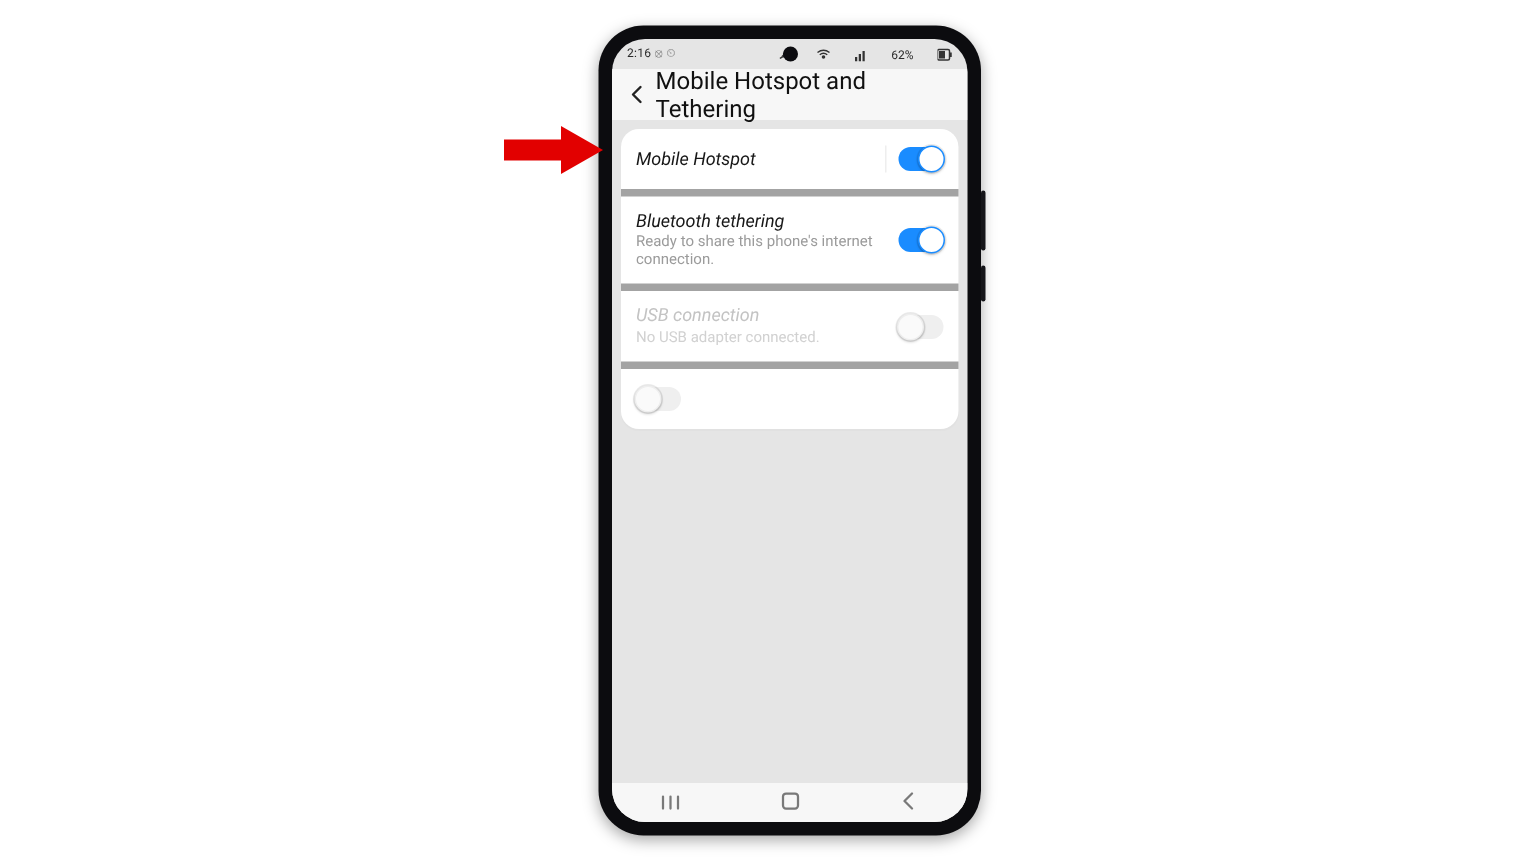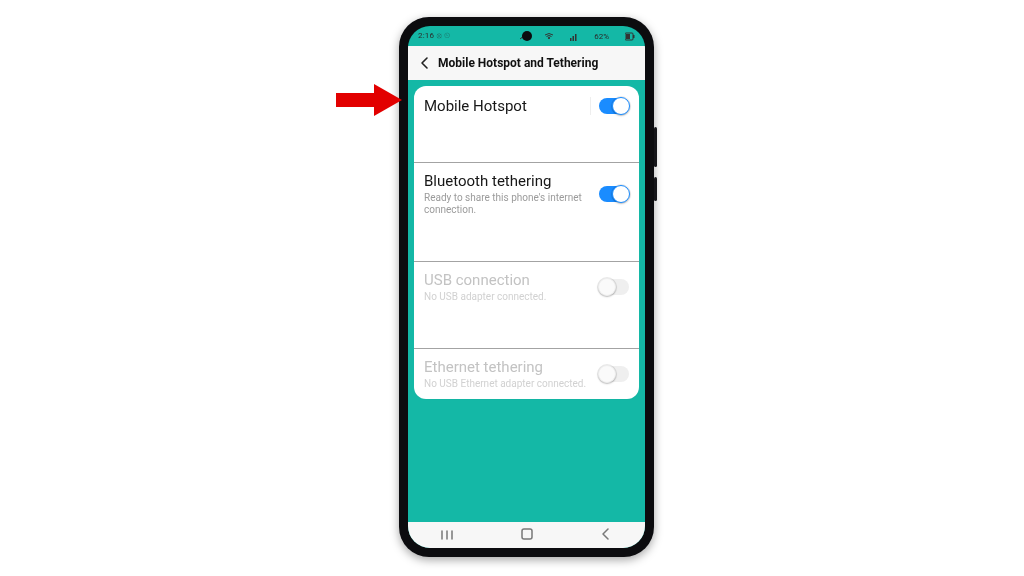--- a/index.html
+++ b/index.html
@@ -1,37 +1,37 @@
 <!DOCTYPE html>
 <html><head>
 <meta charset="utf-8">
 <style>
   html,body{margin:0;padding:0;width:1024px;height:576px;background:#fff;font-family:-apple-system,"Segoe UI",Roboto,Arial,sans-serif;overflow:hidden;}
   .stage{position:relative;width:1024px;height:576px;}
   
   .phone{position:absolute;left:399px;top:17px;width:255px;height:540px;border-radius:30px;background:#0c0c0f;box-shadow:0 3px 10px rgba(0,0,0,.35);}
   .phone .btn-r{position:absolute;right:-3px;top:110px;width:3px;height:40px;background:#151519;border-radius:2px;}
   .phone .btn-r2{position:absolute;right:-3px;top:160px;width:3px;height:24px;background:#151519;border-radius:2px;}
-  .screen{position:absolute;left:9px;top:9px;right:9px;bottom:9px;border-radius:22px;background:#14b8a6;overflow:hidden;}
+  .screen{position:absolute;left:9px;top:9px;right:9px;bottom:9px;border-radius:22px;background:#e5e5e5;overflow:hidden;}
   .notch{position:absolute;top:5px;left:50%;transform:translateX(-50%);width:10px;height:10px;border-radius:50%;background:#0b0b0f;z-index:5;}
   
   .status{position:relative;height:20px;display:flex;align-items:center;justify-content:space-between;padding:0 10px;font-size:8px;color:#2b2b2b;}
   .status .left{letter-spacing:.2px;}
   .status .right{display:flex;align-items:center;gap:16px;}
   .right svg{display:block;}
   
   .app-header{display:flex;align-items:center;height:34px;padding:0 6px;background:#f7f7f7;}
   .app-header .back{width:22px;height:22px;display:flex;align-items:center;justify-content:center;}
-  .app-header .title{font-size:12px;font-weight:700;color:#111;margin-left:2px;}
+  .app-header .title{font-size:16px;font-weight:400;color:#111;margin-left:2px;}
   
   .card{margin:6px 6px 0 6px;background:#fff;border-radius:12px;box-shadow:0 1px 1px rgba(0,0,0,.02);padding:0 0;}
   .row{display:flex;align-items:center;justify-content:space-between;padding:9px 10px;min-height:22px;position:relative;}
-  .row + .row{border-top:1px solid #a3a3a3;margin-top:36px;}
+  .row + .row{border-top:5px solid #a3a3a3;}
   .row .txt{flex:1;min-width:0;}
-  .row .lbl{font-size:15px;color:#171717;line-height:1.2;}
+  .row .lbl{font-size:12px;color:#171717;line-height:1.2;font-style:italic;}
   .row .sub{font-size:10px;color:#9b9b9b;line-height:1.2;margin-top:2px;}
   .row.disabled .lbl{color:#c3c3c3;}
   .row.disabled .sub{color:#d1d1d1;}
   .divider-v{width:1px;height:18px;background:#eee;margin-right:8px;}
   
   .toggle{position:relative;width:30px;height:16px;border-radius:16px;background:#d9d9d9;flex:0 0 auto;}
   .toggle .knob{position:absolute;top:-1px;left:-1px;width:18px;height:18px;border-radius:50%;background:#fff;box-shadow:0 0 0 1px rgba(0,0,0,.08),0 1px 2px rgba(0,0,0,.2);transition:.15s;}
   .toggle.on{background:#1a8cff;}
   .toggle.on .knob{left:13px;border:1px solid #1a8cff;box-sizing:border-box;}
   .toggle.off .knob{border:1px solid #ddd;box-sizing:border-box;}
@@ -128,24 +128,20 @@
           <div class="txt">
             <div class="lbl">USB connection</div>
             <div class="sub">No USB adapter connected.</div>
           </div>
           <div class="toggle off disabled">
               <div class="knob"></div>
             </div>
         </div>
 
         <div class="row disabled">
-          <div class="txt">
-            <div class="lbl">Ethernet tethering</div>
-            <div class="sub">No USB Ethernet adapter connected.</div>
-          </div>
           <div class="toggle off disabled">
               <div class="knob"></div>
             </div>
         </div>
 
       </div>
 
       <div class="navbar">
         <div>
           <svg width="16" height="12">

